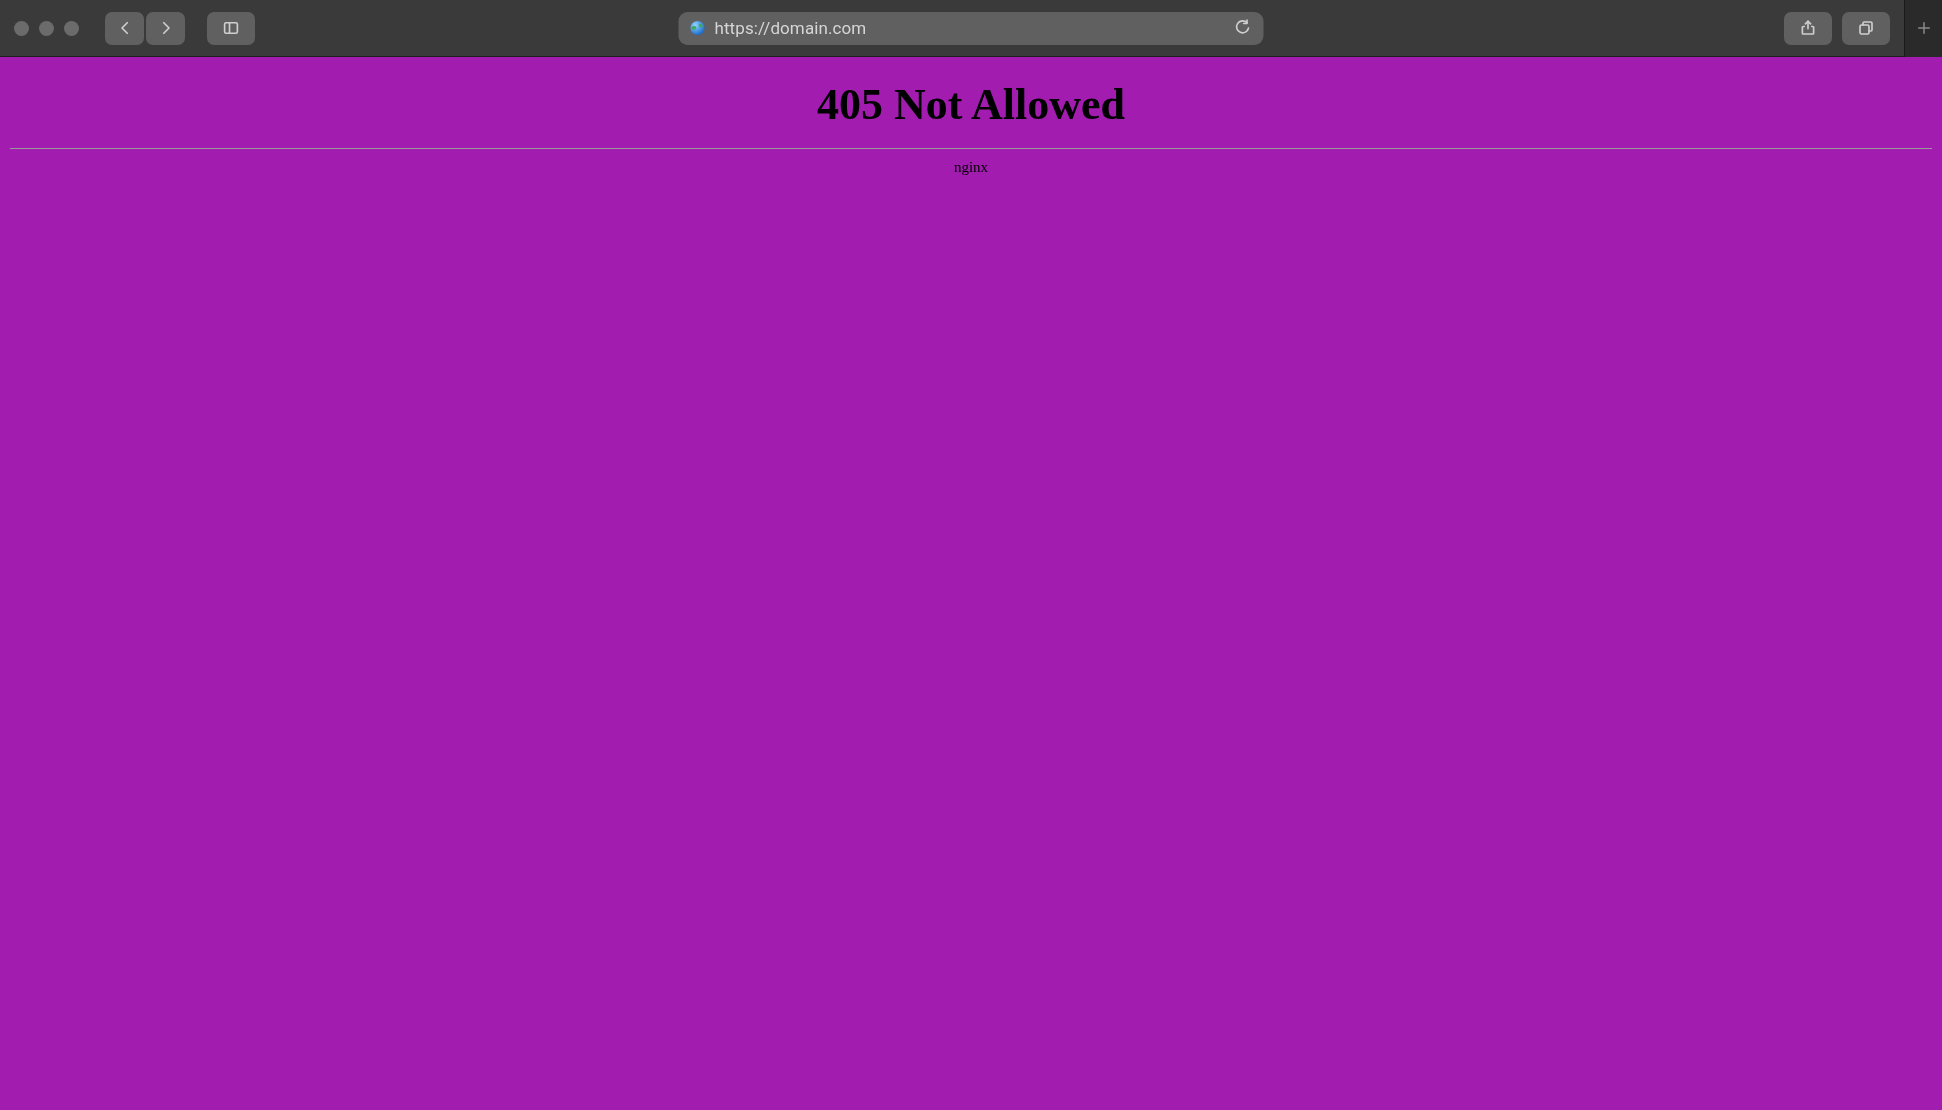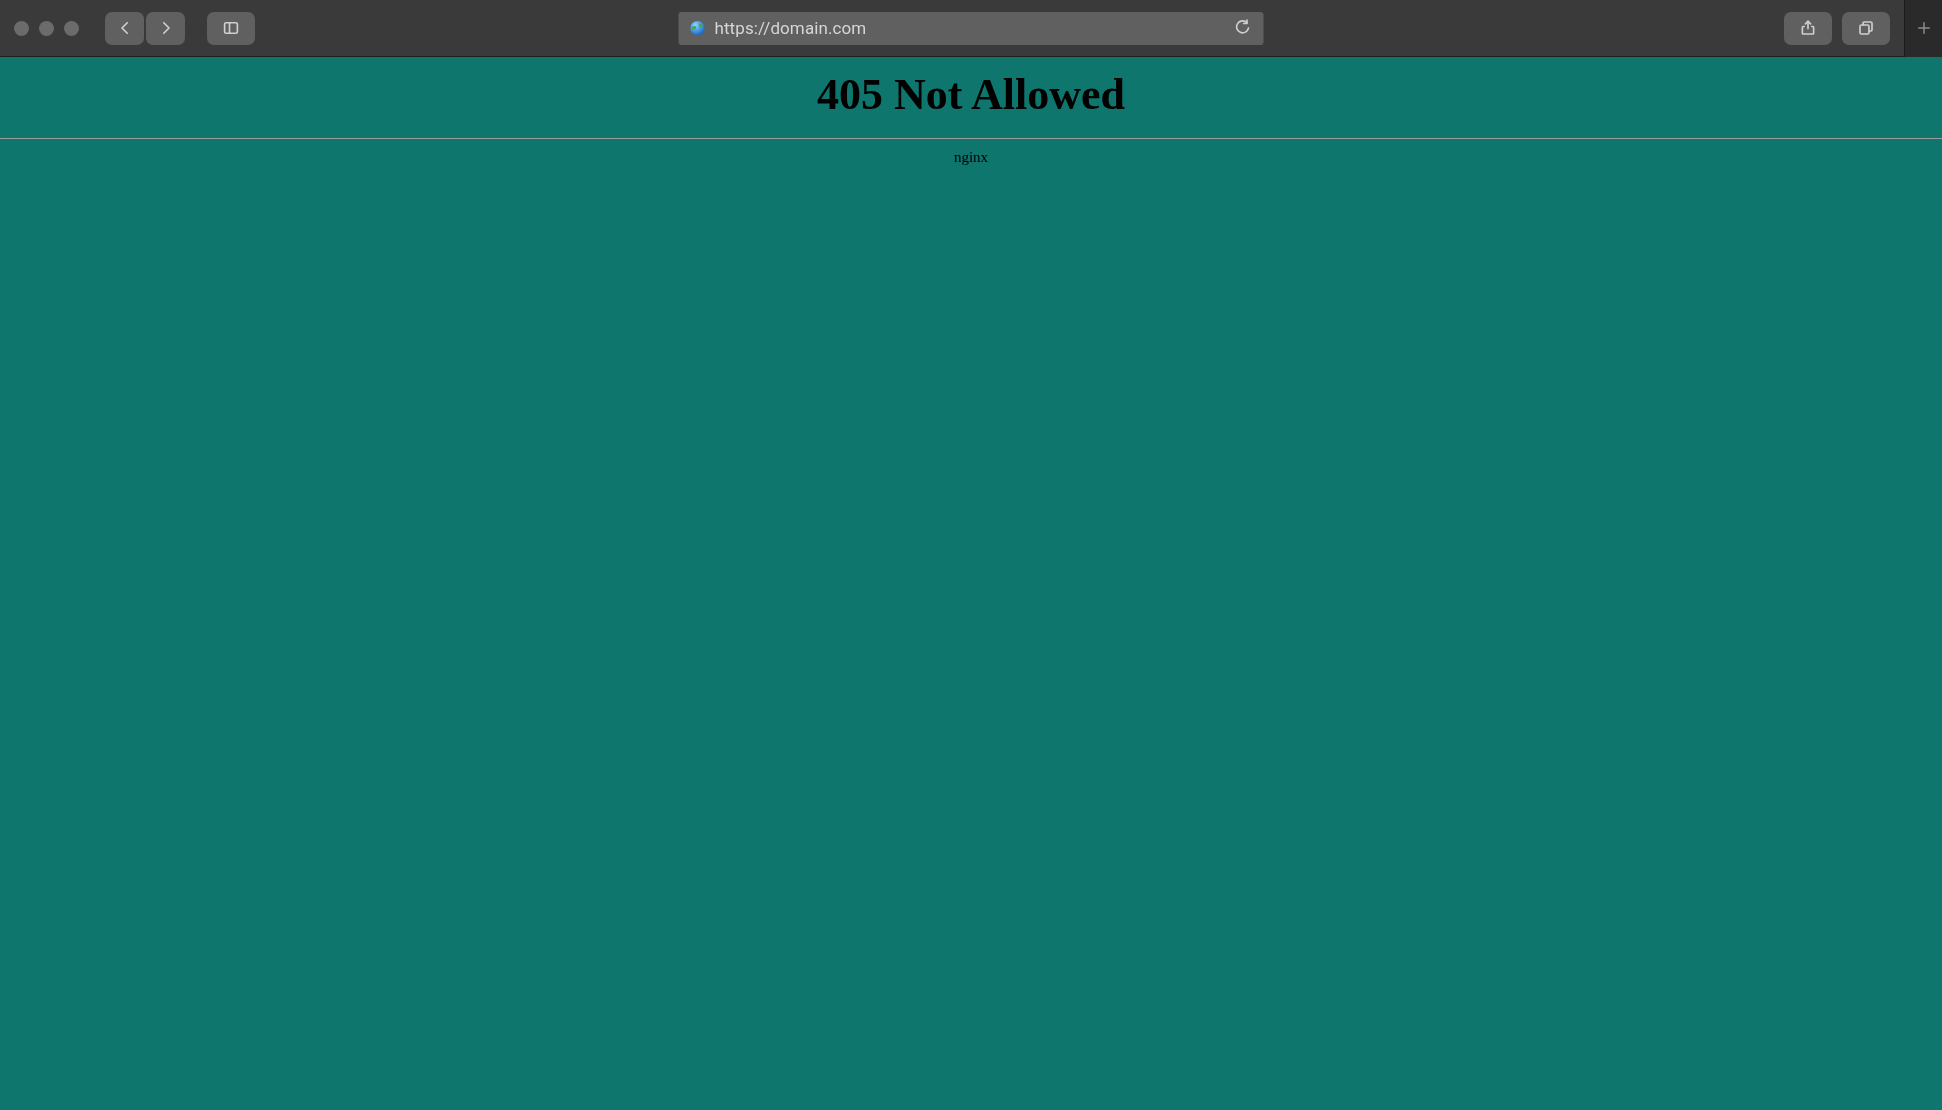--- a/index.html
+++ b/index.html
@@ -67,21 +67,21 @@
       stroke-linecap: round;
       stroke-linejoin: round;
     }
     .address-bar-wrap {
       position: absolute;
       left: 50%;
       transform: translateX(-50%);
       width: 585px;
       height: 33px;
       background: #606060;
-      border-radius: 3px;
+      border-radius: 9px;
       display: flex;
       align-items: center;
       padding: 0 10px;
       gap: 8px;
     }
     .site-icon {
       width: 18px;
       height: 18px;
       flex-shrink: 0;
     }
@@ -115,22 +115,23 @@
       background: #2a2a2a;
       margin-left: 4px;
       margin-right: -14px;
       display: flex;
       align-items: center;
       justify-content: center;
       border-left: 1px solid #1a1a1a;
     }
     .content-viewport {
       flex: 1;
-      background: #0f766e;
+      background: #a21caf;
       overflow: auto;
+      padding: 10px;
     }
     .error-title {
       font-family: "Times New Roman", Times, serif;
       font-weight: 700;
       font-size: 44px;
       text-align: center;
       margin: 12px 0 18px 0;
       color: #000;
     }
     .error-divider {

